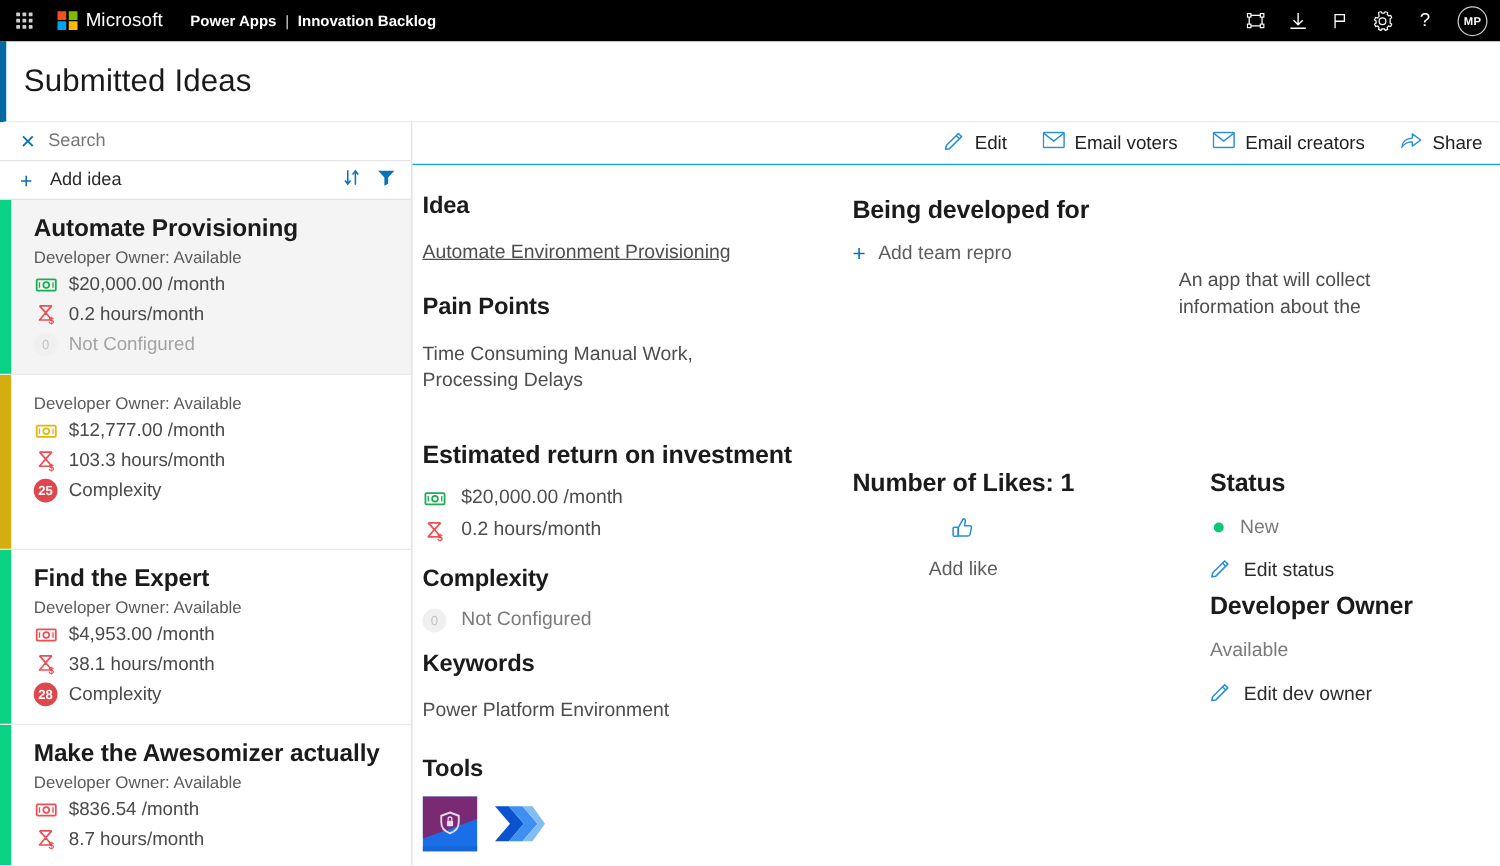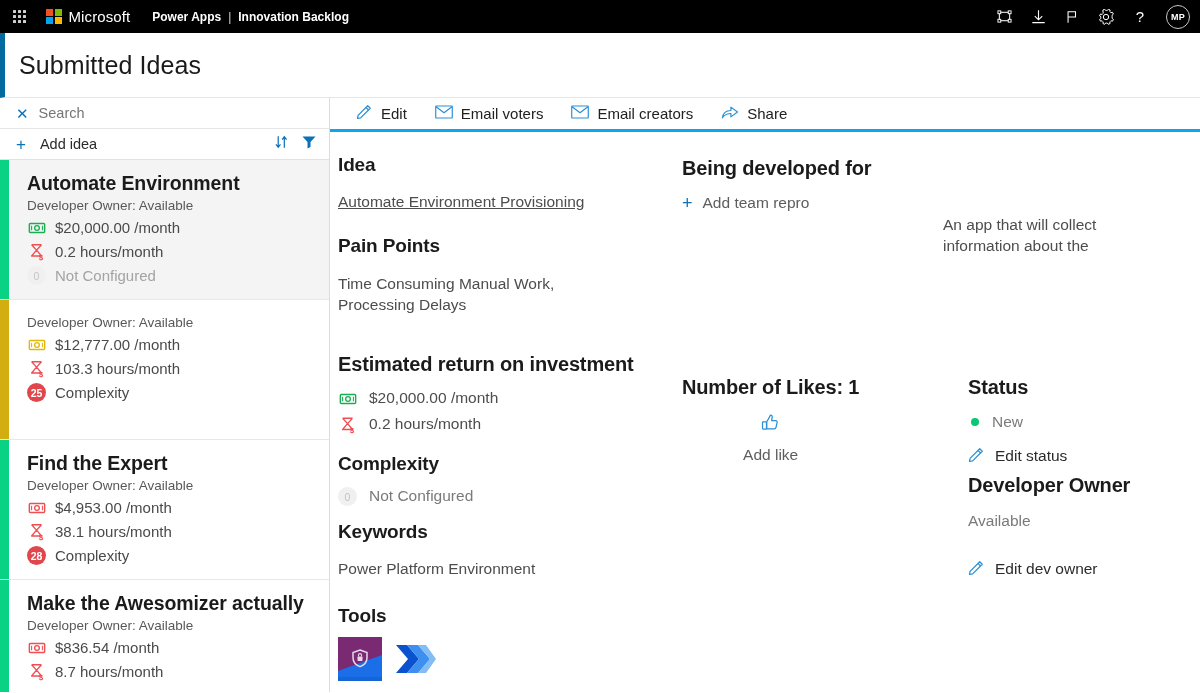--- a/index.html
+++ b/index.html
@@ -86,21 +86,21 @@
     flex: 0 0 19px;
   }
   .badge.zero { background: #f0f0f0; color: #c4c4c4; font-weight: 400; }
 
   .icn { width: 19px; height: 19px; flex: 0 0 19px; display: flex; align-items: center; justify-content: center; }
 
   
   .rightpane { flex: 1; display: flex; flex-direction: column; min-width: 0; }
   .cmdbar {
     height: 34px; display: flex; align-items: center; gap: 0;
-    border-bottom: 3px solid #0ea5e9; padding-left: 12px; background: #fff;
+    border-bottom: 1px solid #0ea5e9; padding-left: 12px; background: #fff; justify-content: flex-end;
   }
   .cmd { display: flex; align-items: center; gap: 8px; padding: 0 14px; height: 34px; cursor: pointer; }
   .cmd .ctext { font-size: 15px; color: #212121; }
   .detail { flex: 1; position: relative; overflow: hidden; padding: 0; }
 
   .sec-h { font-size: 19px; font-weight: 700; color: #1b1b1b; letter-spacing: -.15px; }
   .sec-h.lg { font-size: 20px; }
   .sec-v { font-size: 15.5px; color: #4d4d4d; line-height: 1.2; }
   .sec-v.grey { color: #7a7a7a; }
   .link-row { display: flex; align-items: center; gap: 10px; cursor: pointer; }
@@ -200,21 +200,21 @@
               <path d="M1.5 2.5h13l-5 5.5v5l-3 1.5v-6.5z" fill="#0b71b8"></path>
             </svg>
         </span>
       </span>
     </div>
 
     <div class="gallery">
         <div class="card selected">
           <div class="accent" style="background: rgb(9, 210, 133);"></div>
           <div class="cbody">
-            <div class="ctitle">Automate Environment</div>
+            <div class="ctitle">Automate Provisioning</div>
             <div class="csub">Developer Owner: Available</div>
             <div class="crow">
               <span class="icn">
                 <svg width="18" height="18" viewBox="0 0 20 20">
                   <rect x="1.5" y="5" width="17" height="10" rx="1" fill="none" stroke="#1aae52" stroke-width="1.6"></rect>
                   <ellipse cx="10" cy="10" rx="2.6" ry="2.6" fill="none" stroke="#1aae52" stroke-width="1.5"></ellipse>
                   <path d="M4 7.5v5M16 7.5v5" stroke="#1aae52" stroke-width="1.2"></path>
                 </svg>
               </span>
               <span>$20,000.00 /month</span>
@@ -462,21 +462,21 @@
                 <path d="M10.6 4.7l2.7 2.7" stroke="#2a8fd4" stroke-width="1.3"></path>
               </svg>
           </span>
           <span class="lt dark">Edit status</span>
         </div>
       </div>
 
       <div class="abs" style="left:638px; top:342px;">
         <div class="sec-h lg">Developer Owner</div>
         <div class="sec-v grey" style="margin-top:15px;">Available</div>
-        <div class="link-row" style="margin-top:28px;">
+        <div class="link-row" style="margin-top:14px;">
           <span>
             <svg width="17" height="17" viewBox="0 0 18 18">
                 <path d="M2.2 13.1L12.4 2.9l2.7 2.7L4.9 15.8 1.6 16.4z" fill="none" stroke="#2a8fd4" stroke-width="1.3" stroke-linejoin="round"></path>
                 <path d="M10.6 4.7l2.7 2.7" stroke="#2a8fd4" stroke-width="1.3"></path>
               </svg>
           </span>
           <span class="lt dark">Edit dev owner</span>
         </div>
       </div>
 

